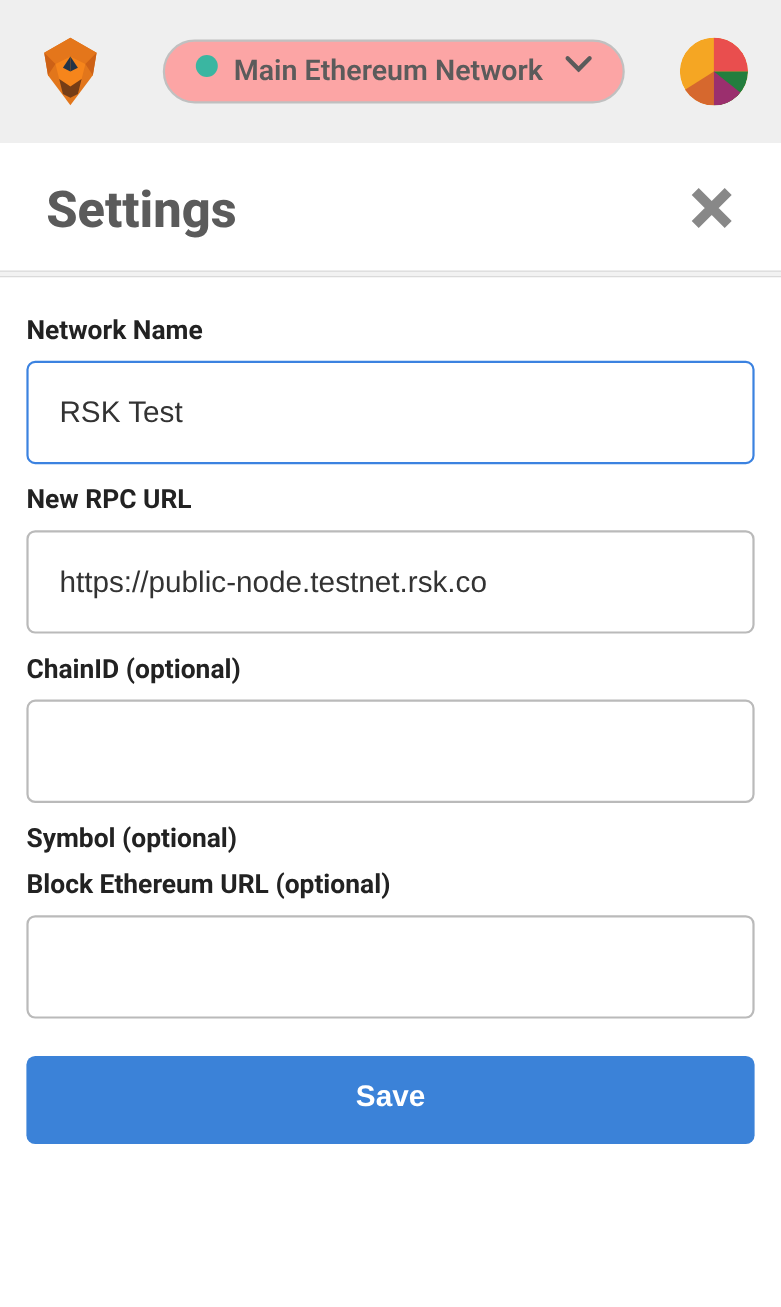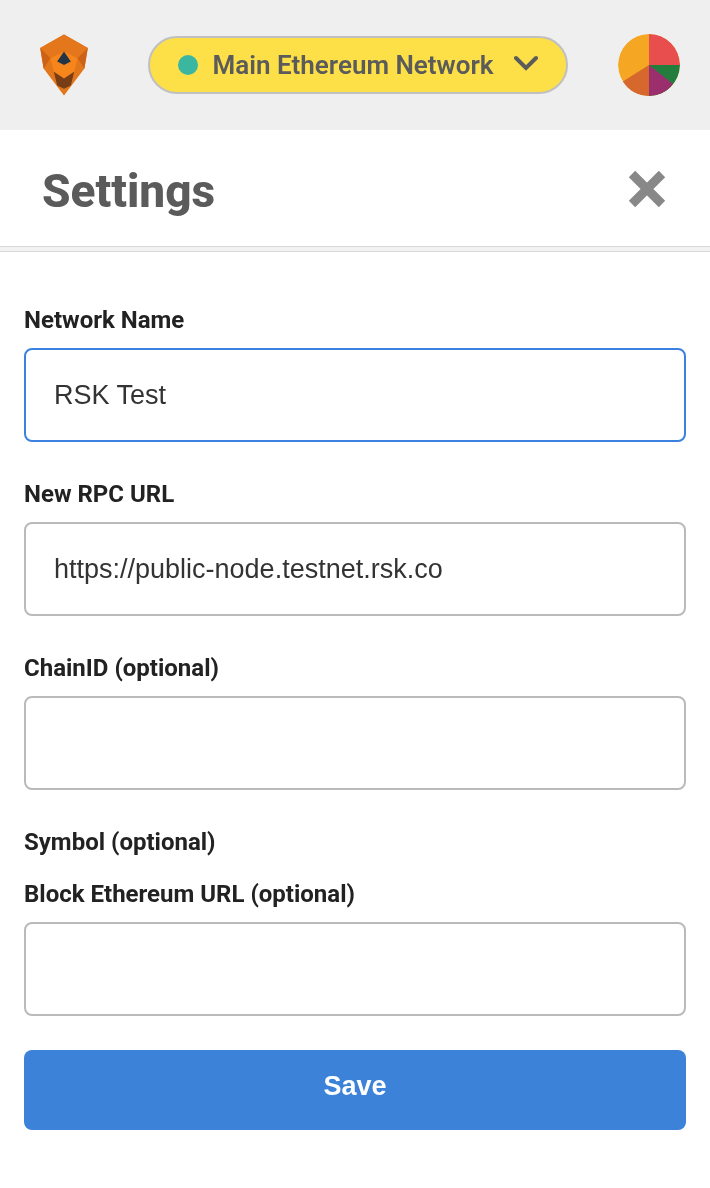--- a/index.html
+++ b/index.html
@@ -22,22 +22,22 @@
       padding: 0 30px;
       justify-content: space-between;
     }
     .logo {
       width: 68px;
       height: 68px;
       flex-shrink: 0;
     }
     .network-selector {
       display: flex;
-      align-items: center;
-      background: #fde047;
+      align-items: flex-start;
+      background: #fca5a5;
       border: 2px solid #c0c0c0;
       border-radius: 40px;
       padding: 12px 28px;
       gap: 14px;
       cursor: pointer;
     }
     .network-dot {
       width: 20px;
       height: 20px;
       border-radius: 50%;
@@ -80,21 +80,21 @@
       background: #f2f2f2;
     }
     .form {
       padding: 30px 24px 0 24px;
     }
     .field-label {
       font-size: 24px;
       font-weight: 700;
       color: #222;
       margin-bottom: 14px;
-      margin-top: 24px;
+      margin-top: 4px;
     }
     .field-input {
       width: 100%;
       height: 94px;
       border: 2px solid #bababa;
       border-radius: 8px;
       font-size: 27px;
       font-weight: 400;
       color: #333;
       padding: 0 28px;

